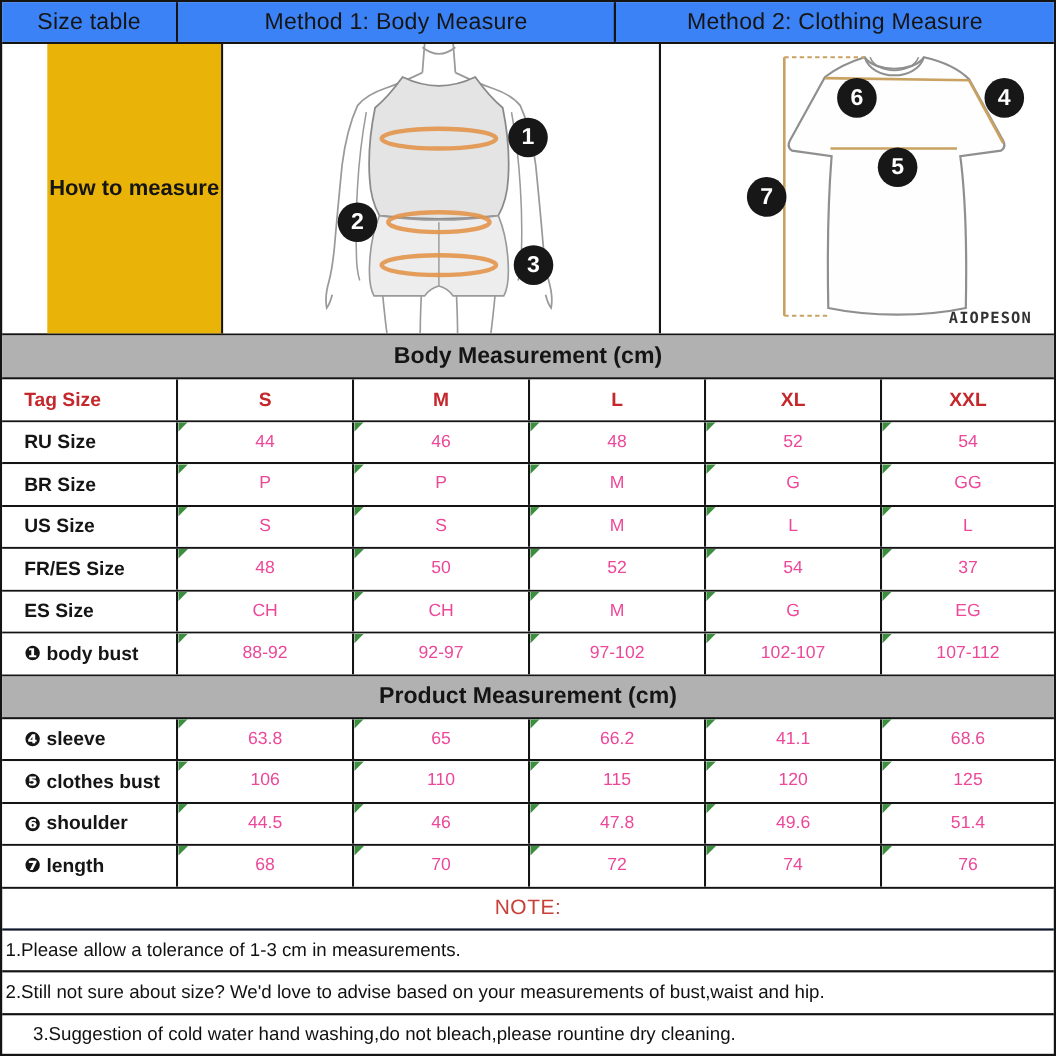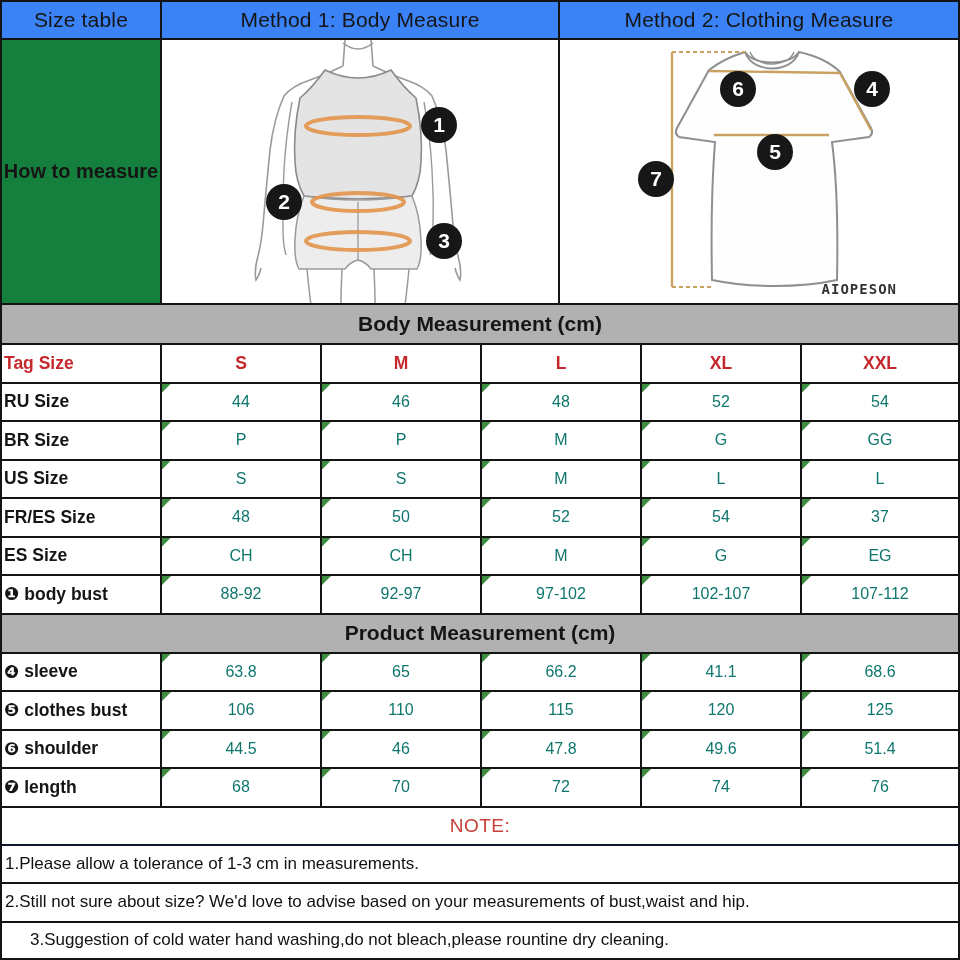--- a/index.html
+++ b/index.html
@@ -13,35 +13,35 @@
   .w-fig2{flex:1 1 auto;}
   .w-col{width:160px;flex:0 0 160px;}
   .w-col-last{flex:1 1 auto;}
 
   
   .top-header{height:38px;background:#b1b1b1;}
   .top-header .cell{background:#3b82f6;font-weight:normal;font-size:21px;letter-spacing:.2px;}
 
   
   .fig-row{height:265px;}
-  .howto{font-weight:bold;font-size:20px;text-align:center;line-height:1.55;background:#15803d;}
+  .howto{font-weight:bold;font-size:20px;text-align:center;line-height:1.55;background:#eab308;margin-left:41px;}
   .figpanel{position:relative;background:#ffffff;overflow:hidden;align-items:stretch;justify-content:stretch;}
   .figpanel svg{position:absolute;left:0;top:0;}
   .marker{position:absolute;width:36px;height:36px;border-radius:50%;background:#171717;color:#fff;
           font-weight:bold;font-size:21px;display:flex;align-items:center;justify-content:center;z-index:3;}
 
   
   .band{height:40px;background:#b1b1b1;border-bottom:2px solid #141414;display:flex;align-items:center;justify-content:center;
         font-weight:bold;font-size:21px;box-sizing:border-box;flex:0 0 auto;}
   .band2{height:39px;}
 
   
   .trow{height:38.5px;}
-  .lcell{justify-content:flex-start;padding-left:2px;font-weight:bold;font-size:17.5px;gap:5px;background:#fff;}
-  .vcell{position:relative;font-size:16px;color:#0f766e;background:#fff;}
+  .lcell{justify-content:flex-start;padding-left:20px;font-weight:bold;font-size:17.5px;gap:5px;background:#fff;}
+  .vcell{position:relative;font-size:16px;color:#ec4899;background:#fff;}
   .vcell.corner::before{content:"";position:absolute;top:0;left:0;width:9px;height:9px;background:#3e8e41;
         clip-path:polygon(0 0,100% 0,0 100%);}
   .tagrow .lcell,.tagrow .vcell{color:#c5282c;font-weight:bold;font-size:17.5px;}
   .mk{font-size:18px;line-height:1;}
 
   
   .note-band{height:38px;display:flex;align-items:center;justify-content:center;color:#c84038;font-size:19px;
         border-bottom:2px solid #0f172a;box-sizing:border-box;flex:0 0 auto;letter-spacing:.5px;}
   .note-row{height:38.5px;display:flex;align-items:center;padding-left:3px;font-size:17px;color:#111;
         border-bottom:2px solid #141414;box-sizing:border-box;flex:0 0 auto;}

